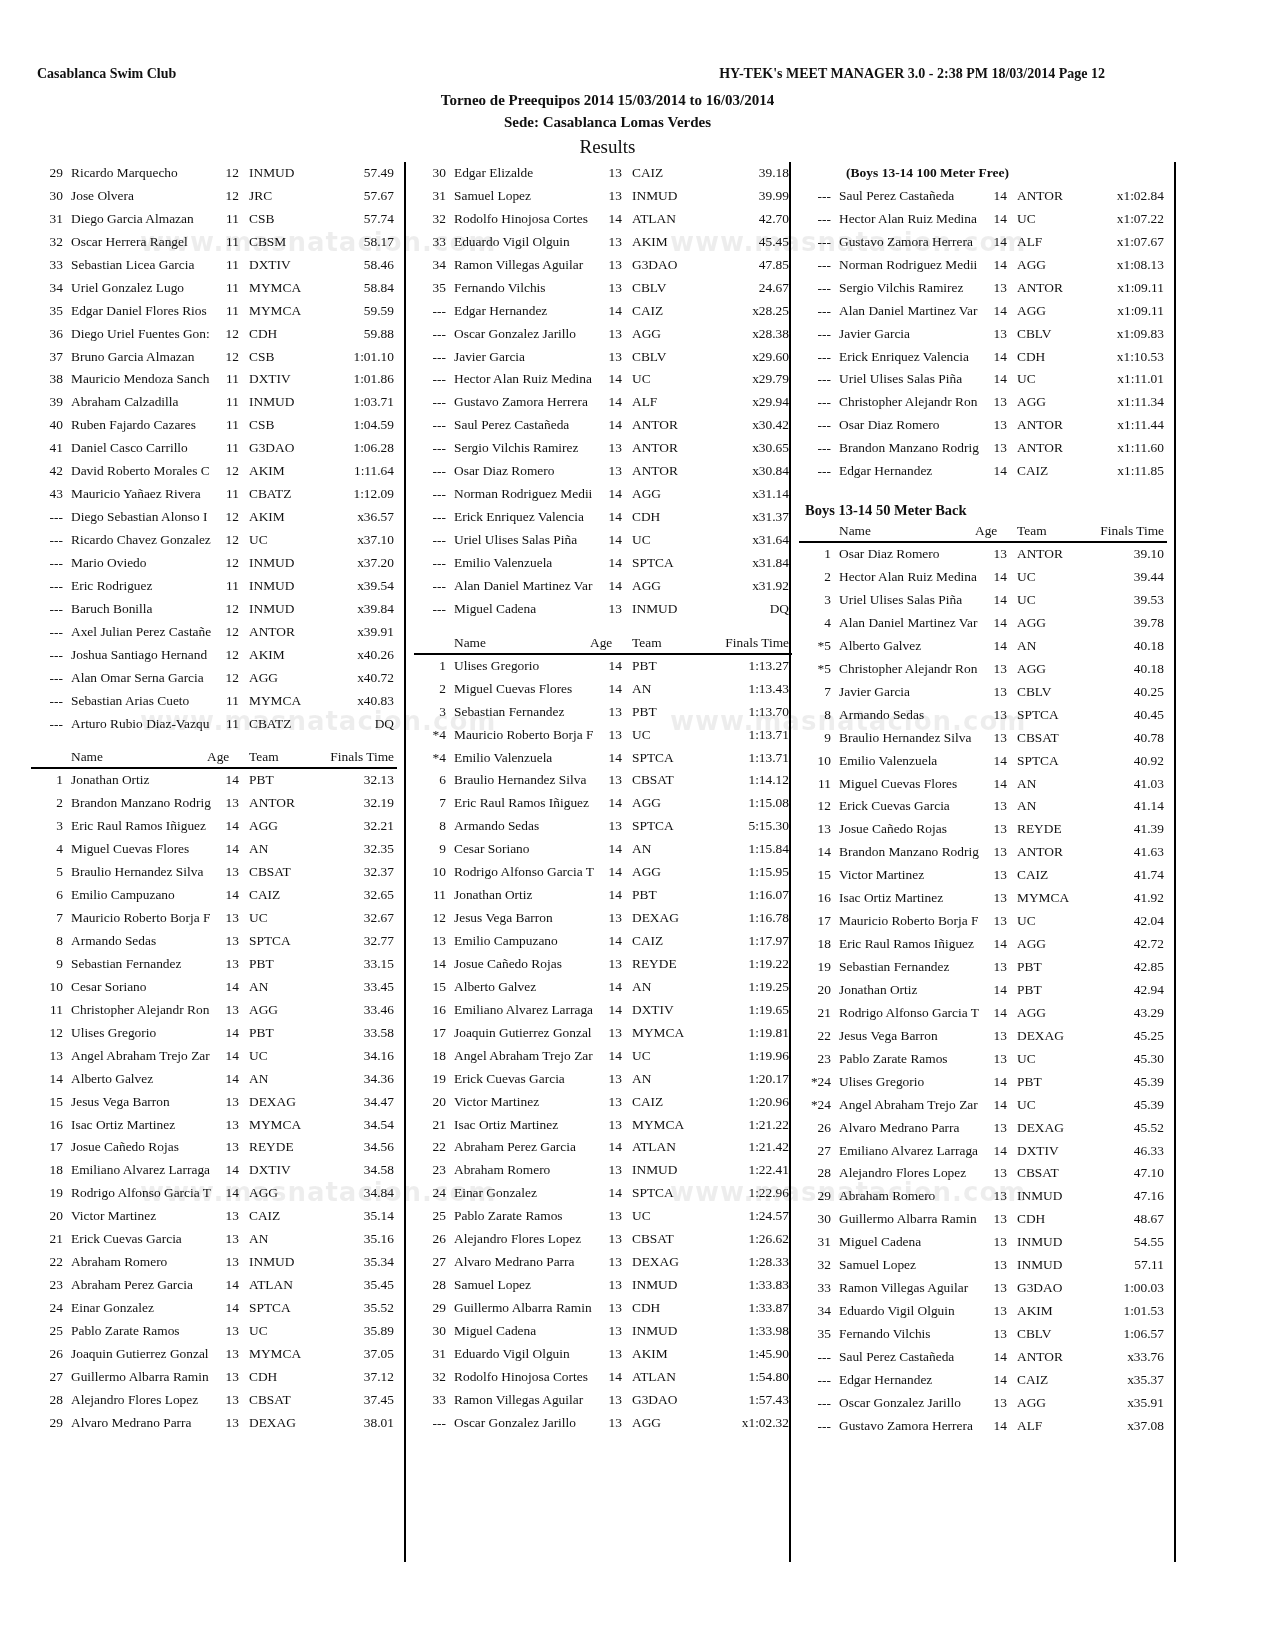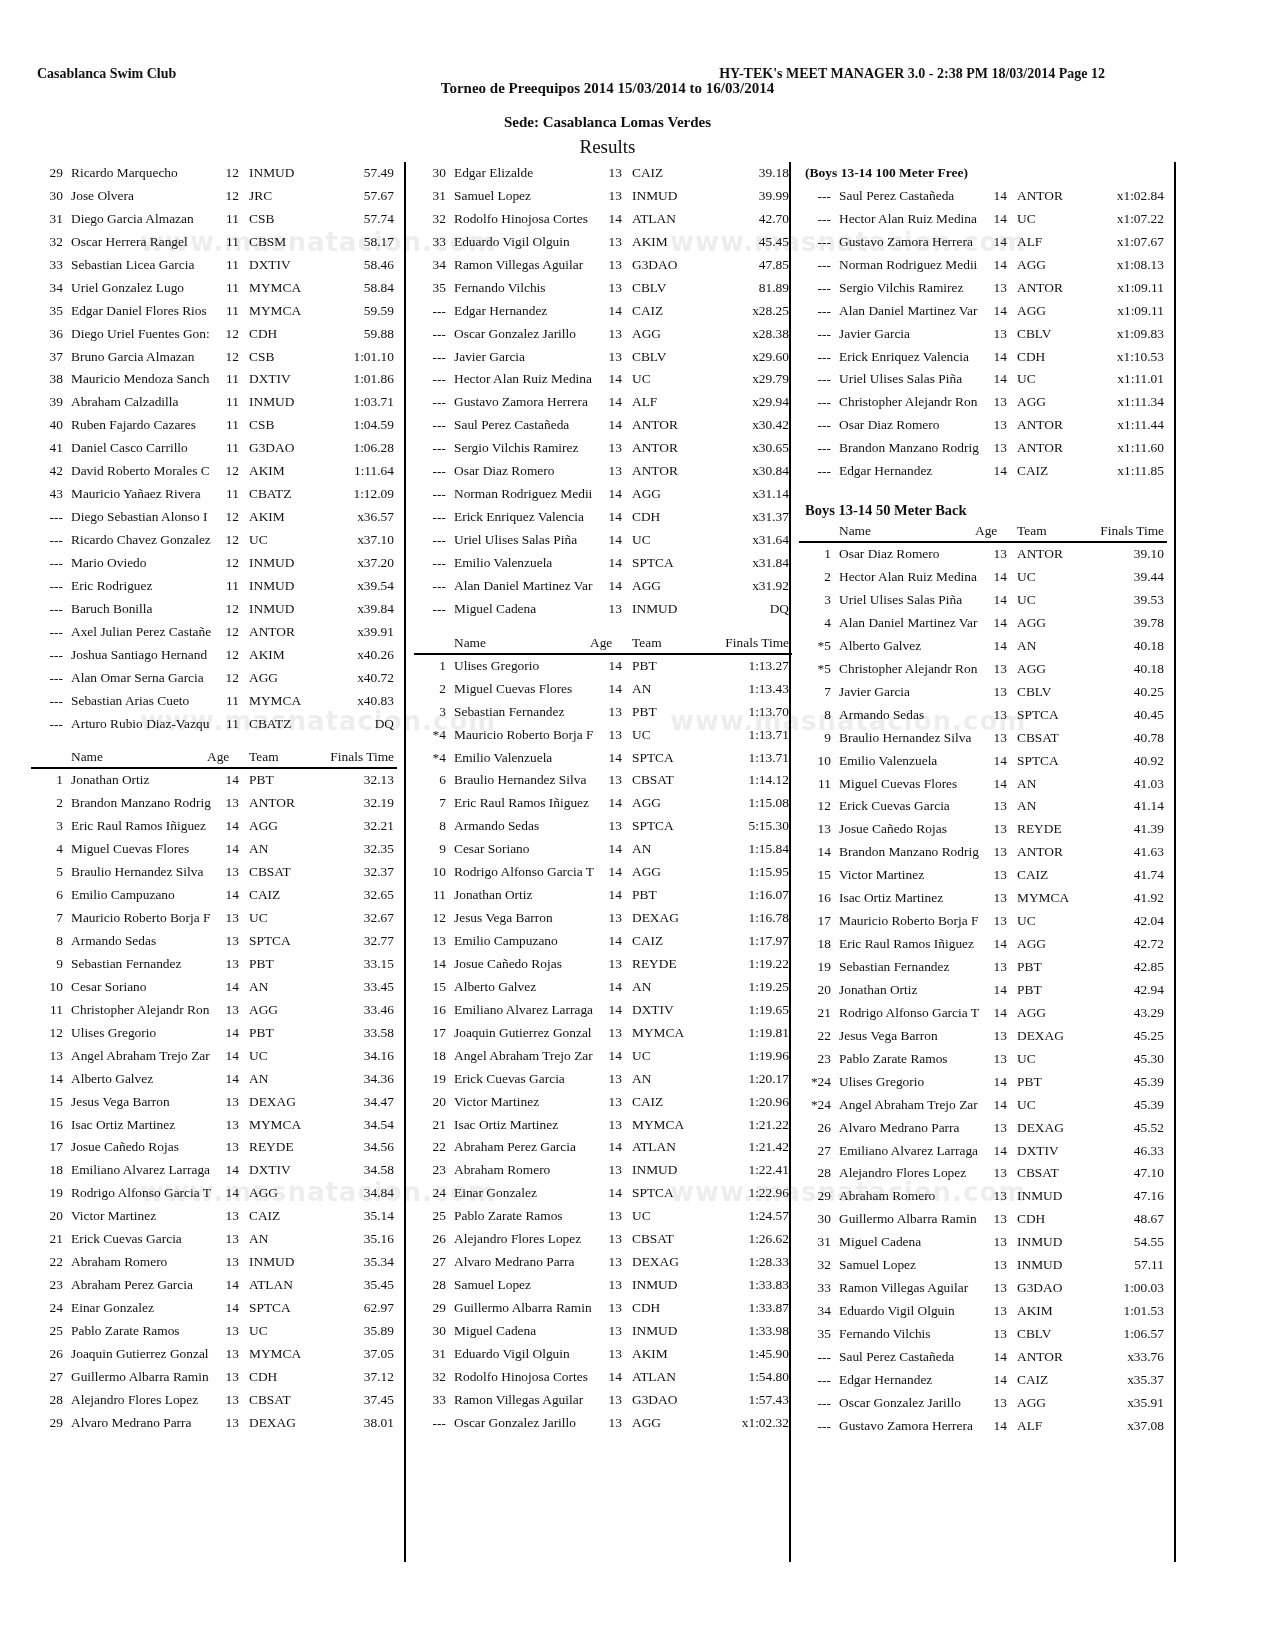--- a/index.html
+++ b/index.html
@@ -2,38 +2,38 @@
 <html><head>
 <meta charset="utf-8">
 <style>
   html, body { margin: 0; padding: 0; background: #ffffff; }
   body { width: 1275px; height: 1650px; position: relative; overflow: hidden;
          font-family: "Liberation Serif", "DejaVu Serif", serif; color: #111; }
   .hdr { position: absolute; font-size: 14px; white-space: nowrap; font-weight: bold; }
   .hdr-left { left: 37px; top: 66px; }
   .hdr-right { right: 170px; top: 66px; }
   .hdr-center { position: absolute; left: 0; width: 1275px; text-align: center; white-space: nowrap; }
-  .meet-title { top: 80px; font-weight: bold; font-size: 15px; left: 0; width: 1215px; }
+  .meet-title { top: 92px; font-weight: bold; font-size: 15px; left: 0; width: 1215px; }
   .sede { top: 114px; font-weight: bold; font-size: 15px; left: 0; width: 1215px; }
   .results-title { top: 136px; font-size: 19px; left: 0; width: 1215px; }
   .col { position: absolute; top: 162px; }
   .col1 { left: 37px; width: 360px; }
   .col2 { left: 420px; width: 372px; }
   .col3 { left: 805px; width: 362px; }
   .vrule { position: absolute; width: 2px; background: #000; }
   .row { height: 22.95px; line-height: 22.95px; font-size: 13.4px; white-space: nowrap; position: relative; }
   .row span { position: absolute; top: 0; overflow: hidden; }
   .c-place { width: 26px; text-align: right; left: 0; }
   .c-name { left: 34px; width: 145px; }
   .c-age { left: 180px; width: 22px; text-align: right; }
   .c-team { left: 212px; width: 70px; }
   .c-time { right: 3px; width: 80px; text-align: right; }
   .col2 .c-name { width: 147px; }
   .event-title { font-weight: bold; font-size: 14.5px; height: 26px; line-height: 30px; white-space: nowrap; }
-  .event-title.cont { line-height: 22.95px; height: 22.95px; font-size: 13.5px; }
+  .event-title.cont { line-height: 22.95px; height: 22.95px; font-size: 13.5px; margin-left: 41px; }
   .colhdr { height: 20px; line-height: 20px; font-weight: normal; font-size: 13.4px; position: relative;
             border-bottom: 2px solid #000; margin-left: -6px; padding-left: 6px; }
   .colhdr span { position: absolute; top: 0; }
   .colhdr .h-name { left: 40px; }
   .colhdr .h-age { left: 176px; }
   .colhdr .h-team { left: 218px; }
   .colhdr .h-time { right: 3px; }
   .spacer { height: 12px; }
   .watermark { position: absolute; font-family: "DejaVu Sans", sans-serif; font-weight: bold;
                font-size: 26px; color: rgba(0,0,0,0.07); letter-spacing: 1px; white-space: nowrap; pointer-events: none; }
@@ -393,21 +393,21 @@
       <span class="c-name">Abraham Perez Garcia</span>
       <span class="c-age">14</span>
       <span class="c-team">ATLAN</span>
       <span class="c-time">35.45</span>
     </div>
     <div class="row">
       <span class="c-place">24</span>
       <span class="c-name">Einar Gonzalez</span>
       <span class="c-age">14</span>
       <span class="c-team">SPTCA</span>
-      <span class="c-time">62.97</span>
+      <span class="c-time">35.52</span>
     </div>
     <div class="row">
       <span class="c-place">25</span>
       <span class="c-name">Pablo Zarate Ramos</span>
       <span class="c-age">13</span>
       <span class="c-team">UC</span>
       <span class="c-time">35.89</span>
     </div>
     <div class="row">
       <span class="c-place">26</span>
@@ -472,21 +472,21 @@
       <span class="c-name">Ramon Villegas Aguilar</span>
       <span class="c-age">13</span>
       <span class="c-team">G3DAO</span>
       <span class="c-time">47.85</span>
     </div>
     <div class="row">
       <span class="c-place">35</span>
       <span class="c-name">Fernando Vilchis</span>
       <span class="c-age">13</span>
       <span class="c-team">CBLV</span>
-      <span class="c-time">81.89</span>
+      <span class="c-time">24.67</span>
     </div>
     <div class="row">
       <span class="c-place">---</span>
       <span class="c-name">Edgar Hernandez</span>
       <span class="c-age">14</span>
       <span class="c-team">CAIZ</span>
       <span class="c-time">x28.25</span>
     </div>
     <div class="row">
       <span class="c-place">---</span>

